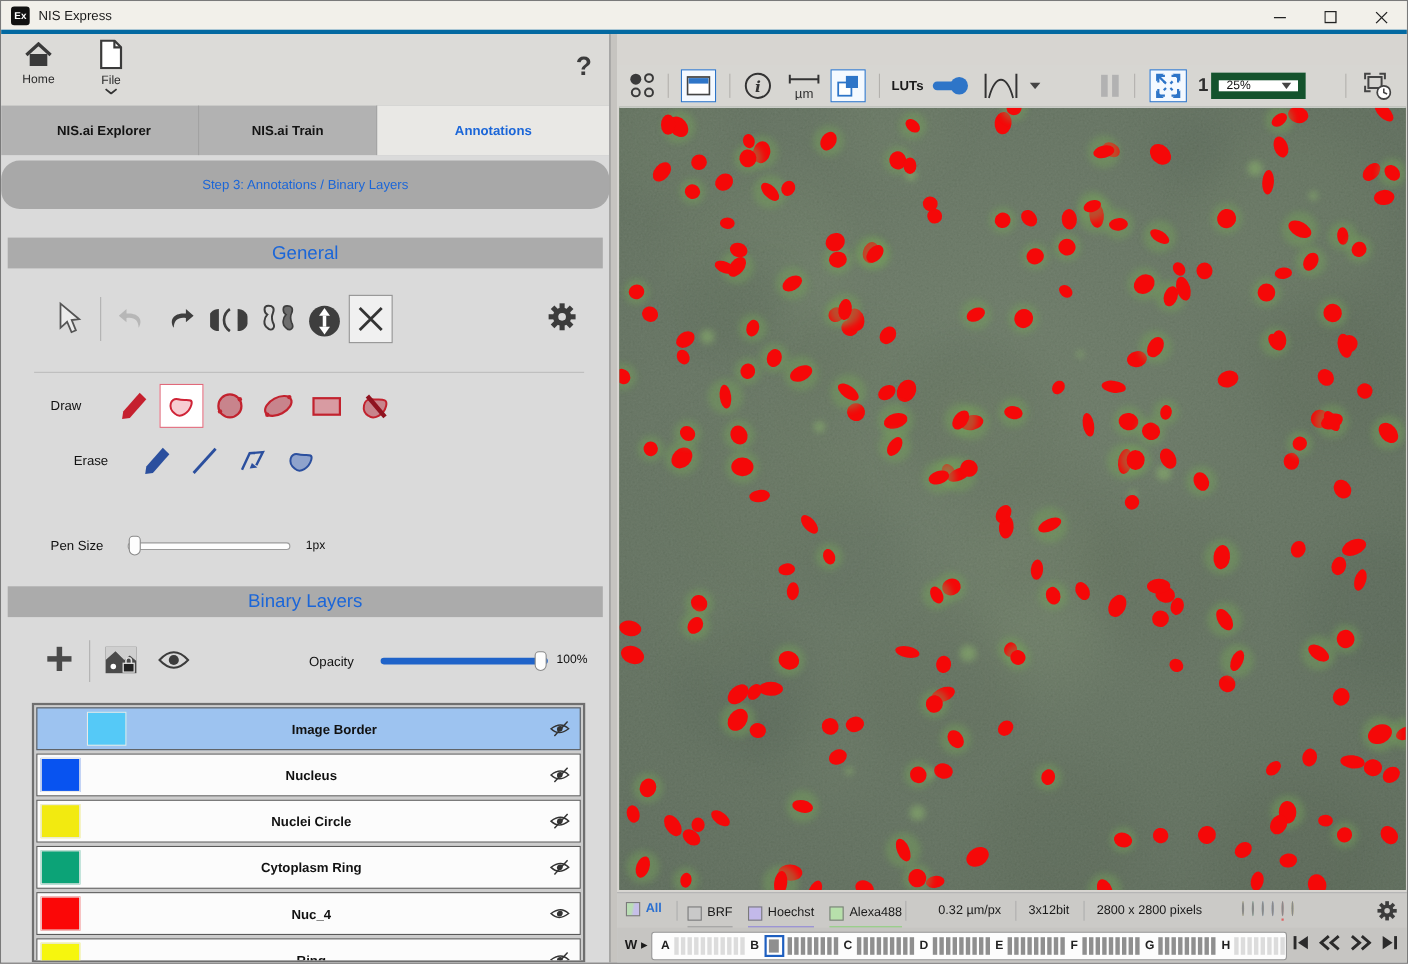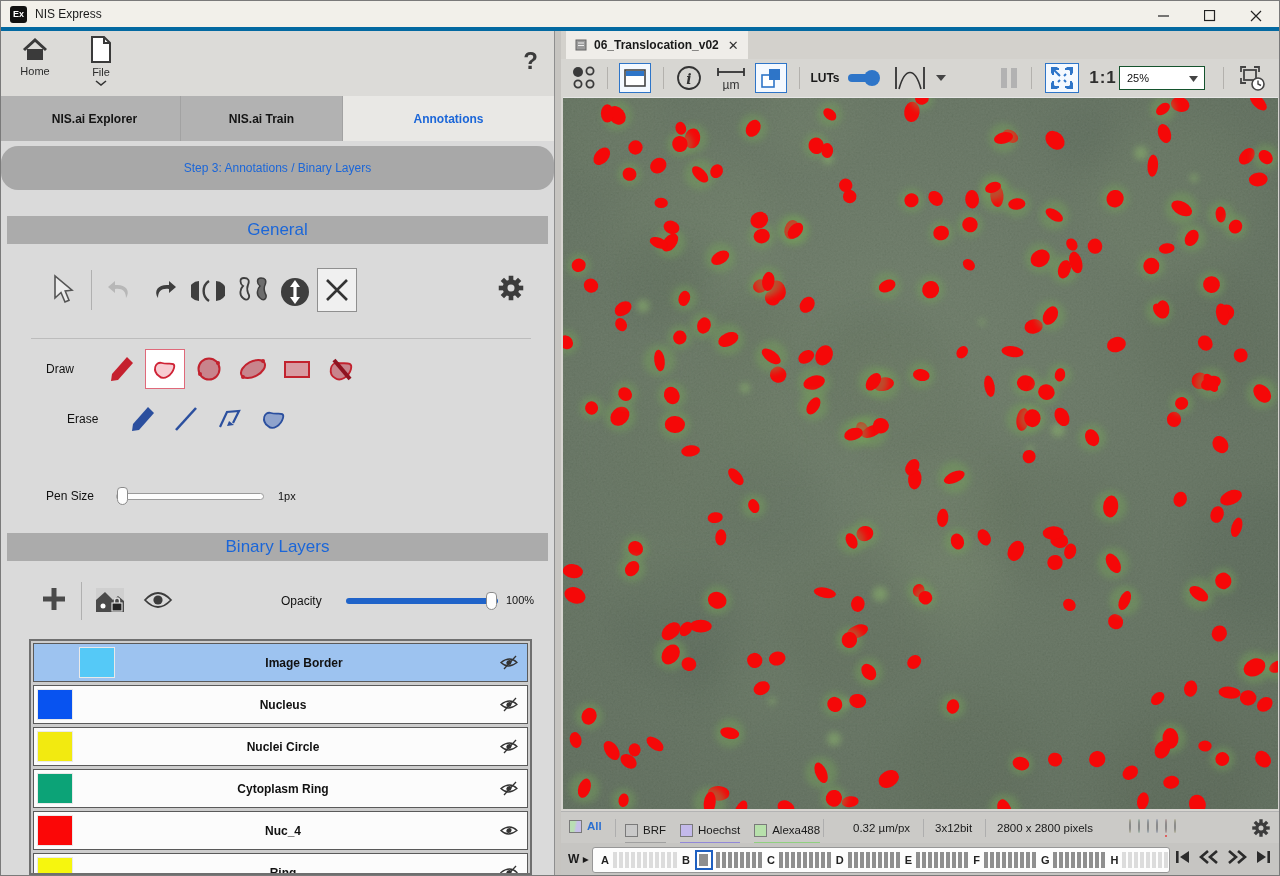--- a/index.html
+++ b/index.html
@@ -81,21 +81,21 @@
   .doc-tab{position:absolute;left:5px;top:0;height:28px;min-width:150px;background:#efede9;
     display:flex;align-items:center;padding:0 9px;gap:7px;}
   .doc-tab .ttl{font-size:12px;font-weight:bold;color:#1a1a1a;}
   .doc-close{font-size:13px;color:#333;margin-left:2px;cursor:default;}
   .viewer-toolbar{position:absolute;left:0;top:28px;right:0;height:38px;background:#d7d6d2;}
   .vt{position:absolute;top:4px;height:30px;display:flex;align-items:center;justify-content:center;}
   .vt.sel{border:1px solid #2e75c8;background:#f4f9ff;}
   .vsep2{position:absolute;top:8px;width:1px;height:22px;background:#b3b1ad;}
   .luts-label{font-size:12px;font-weight:bold;color:#1a1a1a;}
   .ratio{font-size:17px;font-weight:600;color:#2e2e2e;letter-spacing:1px;}
-  .combo{position:absolute;left:558px;top:7px;width:86px;height:24px;background:#fff;border:1px solid #14532d;
+  .combo{position:absolute;left:540px;top:7px;width:86px;height:24px;background:#fff;border:7px solid #14532d;
     display:flex;align-items:center;font-size:11px;color:#111;padding-left:7px;}
   .combo .car{position:absolute;right:6px;}
   .image-area{position:absolute;left:2px;top:66px;width:715px;height:712px;background:#5c6b57;
     border-top:1px solid #e6e6e6;overflow:hidden;}
   
   .status-bar{position:absolute;left:0;right:0;top:780px;height:32px;background:#cbcac7;border-top:1px solid #b3b3b3;}
   .st{position:absolute;top:0;height:32px;display:flex;align-items:center;font-size:11.5px;color:#1a1a1a;}
   .chan{gap:5px;padding-bottom:2px;border-bottom:2px solid transparent;height:24px;top:4px;}
   .sw{width:13px;height:13px;border:1px solid #7a7a7a;}
   .all-label{color:#2a6fd0;font-weight:bold;}
@@ -422,31 +422,20 @@
   </svg>
           </span>
         </div>
       </div>
   </div>
 
   <div class="divider"></div>
 
   <div class="right-panel">
 
-    <div class="doc-tabbar">
-      <div class="doc-tab">
-        <svg width="12" height="12" viewBox="0 0 12 12">
-          <rect x="1" y="1" width="10" height="10" fill="#9a9a9a" stroke="#666"></rect>
-            <line x1="3" y1="4" x2="9" y2="4" stroke="#eee"></line>
-            <line x1="3" y1="6.5" x2="9" y2="6.5" stroke="#eee"></line>
-        </svg>
-        <span class="ttl">06_Translocation_v02</span>
-        <span class="doc-close">✕</span>
-      </div>
-    </div>
 
     <div class="viewer-toolbar">
       <div class="vt" style="left:8px;width:30px">
         <svg width="26" height="26" viewBox="0 0 26 26">
           <circle cx="7" cy="7" r="5" fill="#3a3a3a"></circle>
           <circle cx="19" cy="6" r="3.6" fill="none" stroke="#3a3a3a" stroke-width="1.8"></circle>
           <circle cx="7" cy="19" r="3.6" fill="none" stroke="#3a3a3a" stroke-width="1.8"></circle>
           <circle cx="19" cy="19" r="3.6" fill="none" stroke="#3a3a3a" stroke-width="1.8"></circle>
         </svg>
       </div>

